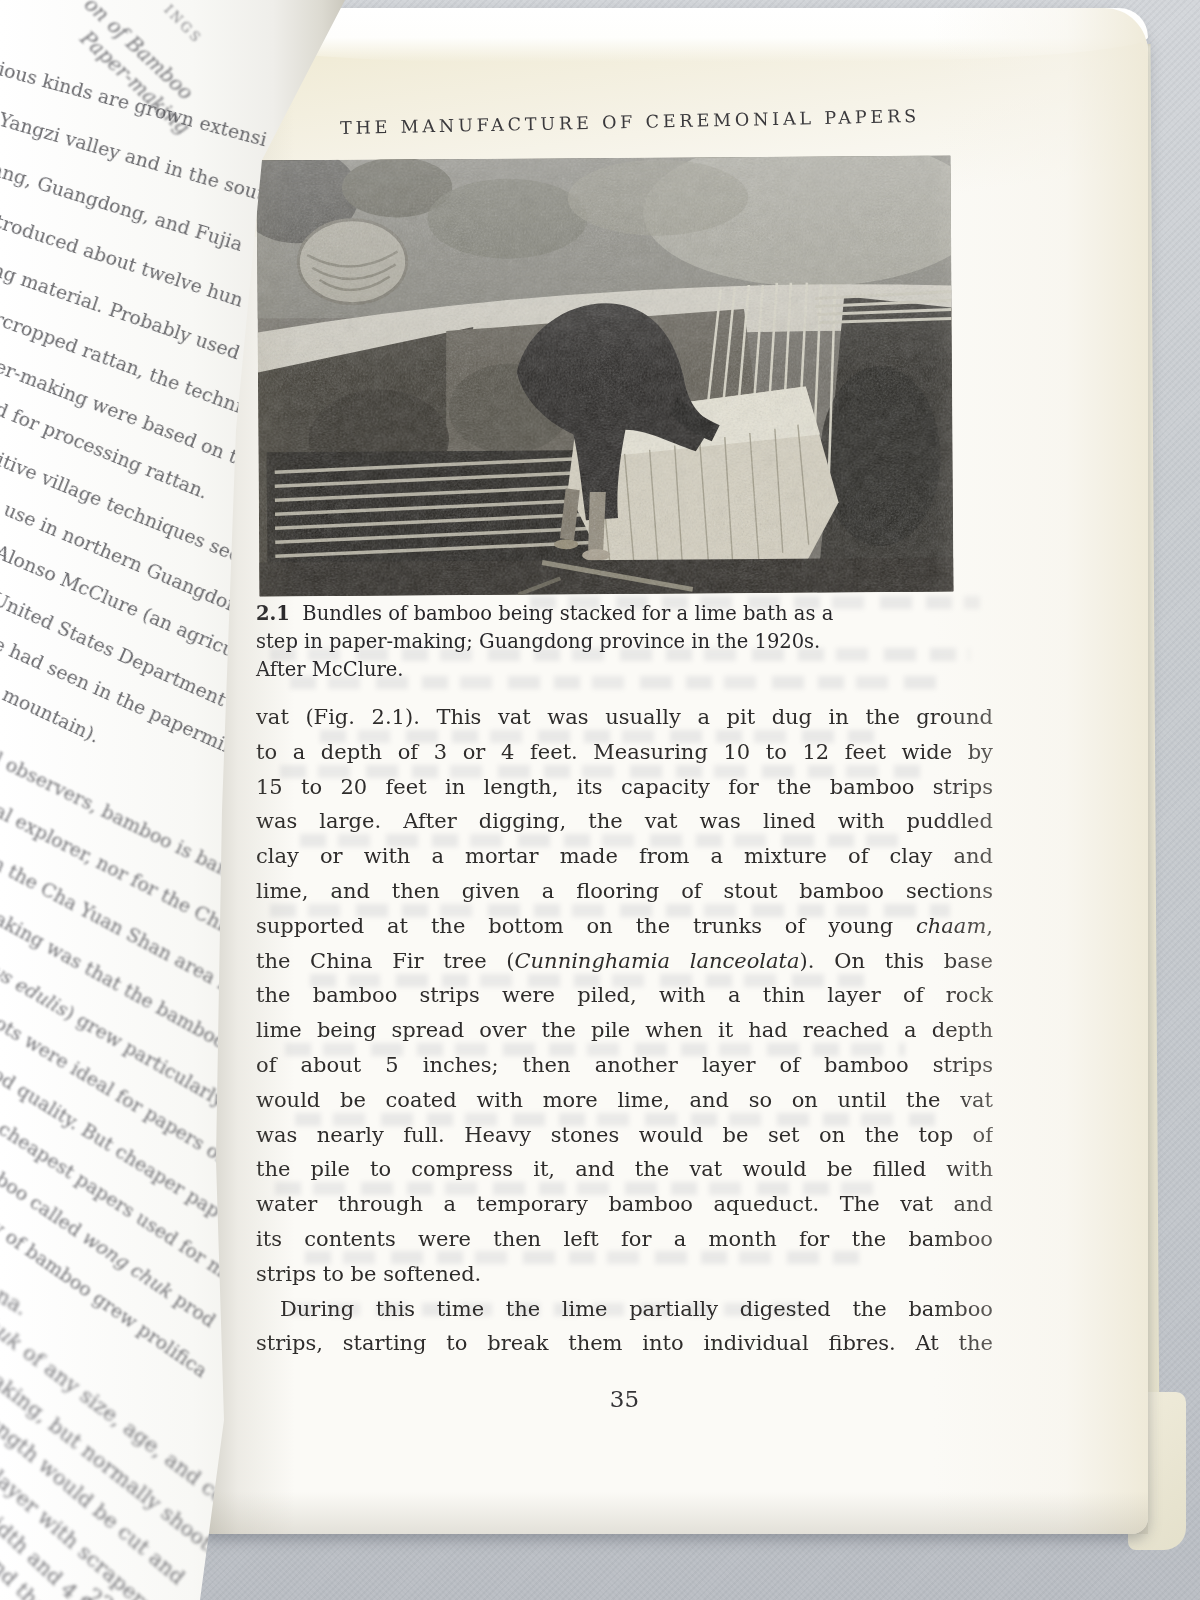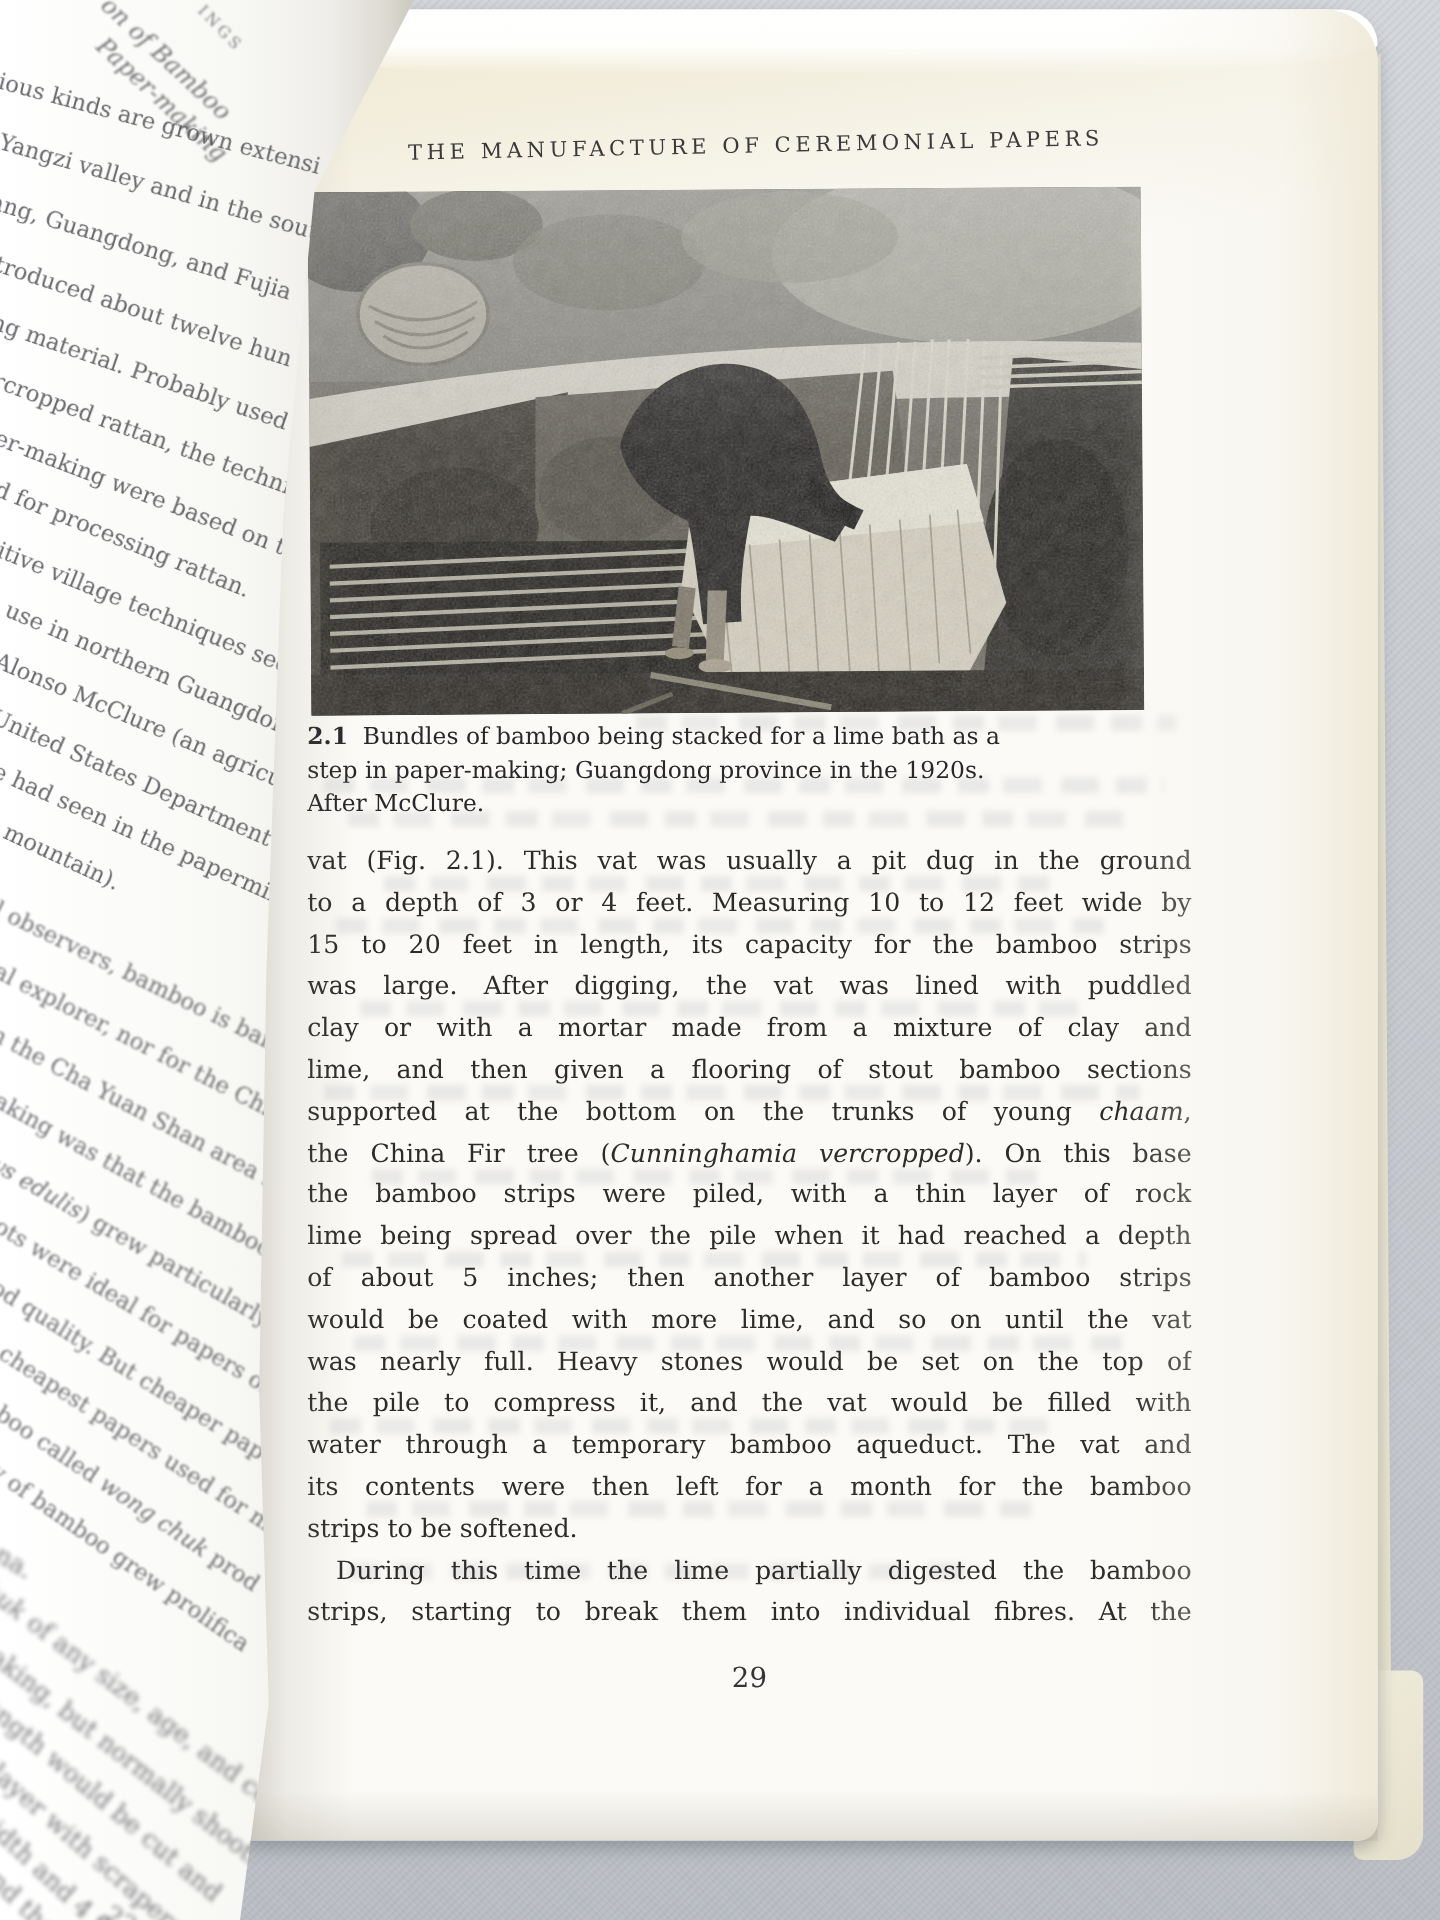--- a/index.html
+++ b/index.html
@@ -237,35 +237,35 @@
   </div>
 
   <div class="body-block">
     <div class="bl j">vat (Fig. 2.1). This vat was usually a pit dug in the ground</div>
     <div class="bl j">to a depth of 3 or 4 feet. Measuring 10 to 12 feet wide by</div>
     <div class="bl j">15 to 20 feet in length, its capacity for the bamboo strips</div>
     <div class="bl j">was large. After digging, the vat was lined with puddled</div>
     <div class="bl j">clay or with a mortar made from a mixture of clay and</div>
     <div class="bl j">lime, and then given a flooring of stout bamboo sections</div>
     <div class="bl j">supported at the bottom on the trunks of young <i>chaam</i>,</div>
-    <div class="bl j">the China Fir tree (<i>Cunninghamia vercropped</i>). On this base</div>
+    <div class="bl j">the China Fir tree (<i>Cunninghamia lanceolata</i>). On this base</div>
     <div class="bl j">the bamboo strips were piled, with a thin layer of rock</div>
     <div class="bl j">lime being spread over the pile when it had reached a depth</div>
     <div class="bl j">of about 5 inches; then another layer of bamboo strips</div>
     <div class="bl j">would be coated with more lime, and so on until the vat</div>
     <div class="bl j">was nearly full. Heavy stones would be set on the top of</div>
     <div class="bl j">the pile to compress it, and the vat would be filled with</div>
     <div class="bl j">water through a temporary bamboo aqueduct. The vat and</div>
     <div class="bl j">its contents were then left for a month for the bamboo</div>
     <div class="bl">strips to be softened.</div>
     <div class="bl j indent">During this time the lime partially digested the bamboo</div>
     <div class="bl j">strips, starting to break them into individual fibres. At the</div>
   </div>
 
-  <div class="page-number">29</div>
+  <div class="page-number">35</div>
 
   <div class="gutter-shadow"></div>
   <div class="right-fade"></div>
   <div class="bottom-shade"></div>
 </div>
 
 <div class="left-page">
   <div class="lp cap" style="top:2px;left:172px;transform:rotate(46deg)">INGS</div>
   <div class="lp h" style="top:-8px;left:96px;transform:rotate(43deg)"><i>on of Bamboo</i></div>
   <div class="lp h" style="top:26px;left:92px;transform:rotate(43deg)"><i>Paper-making</i></div>

